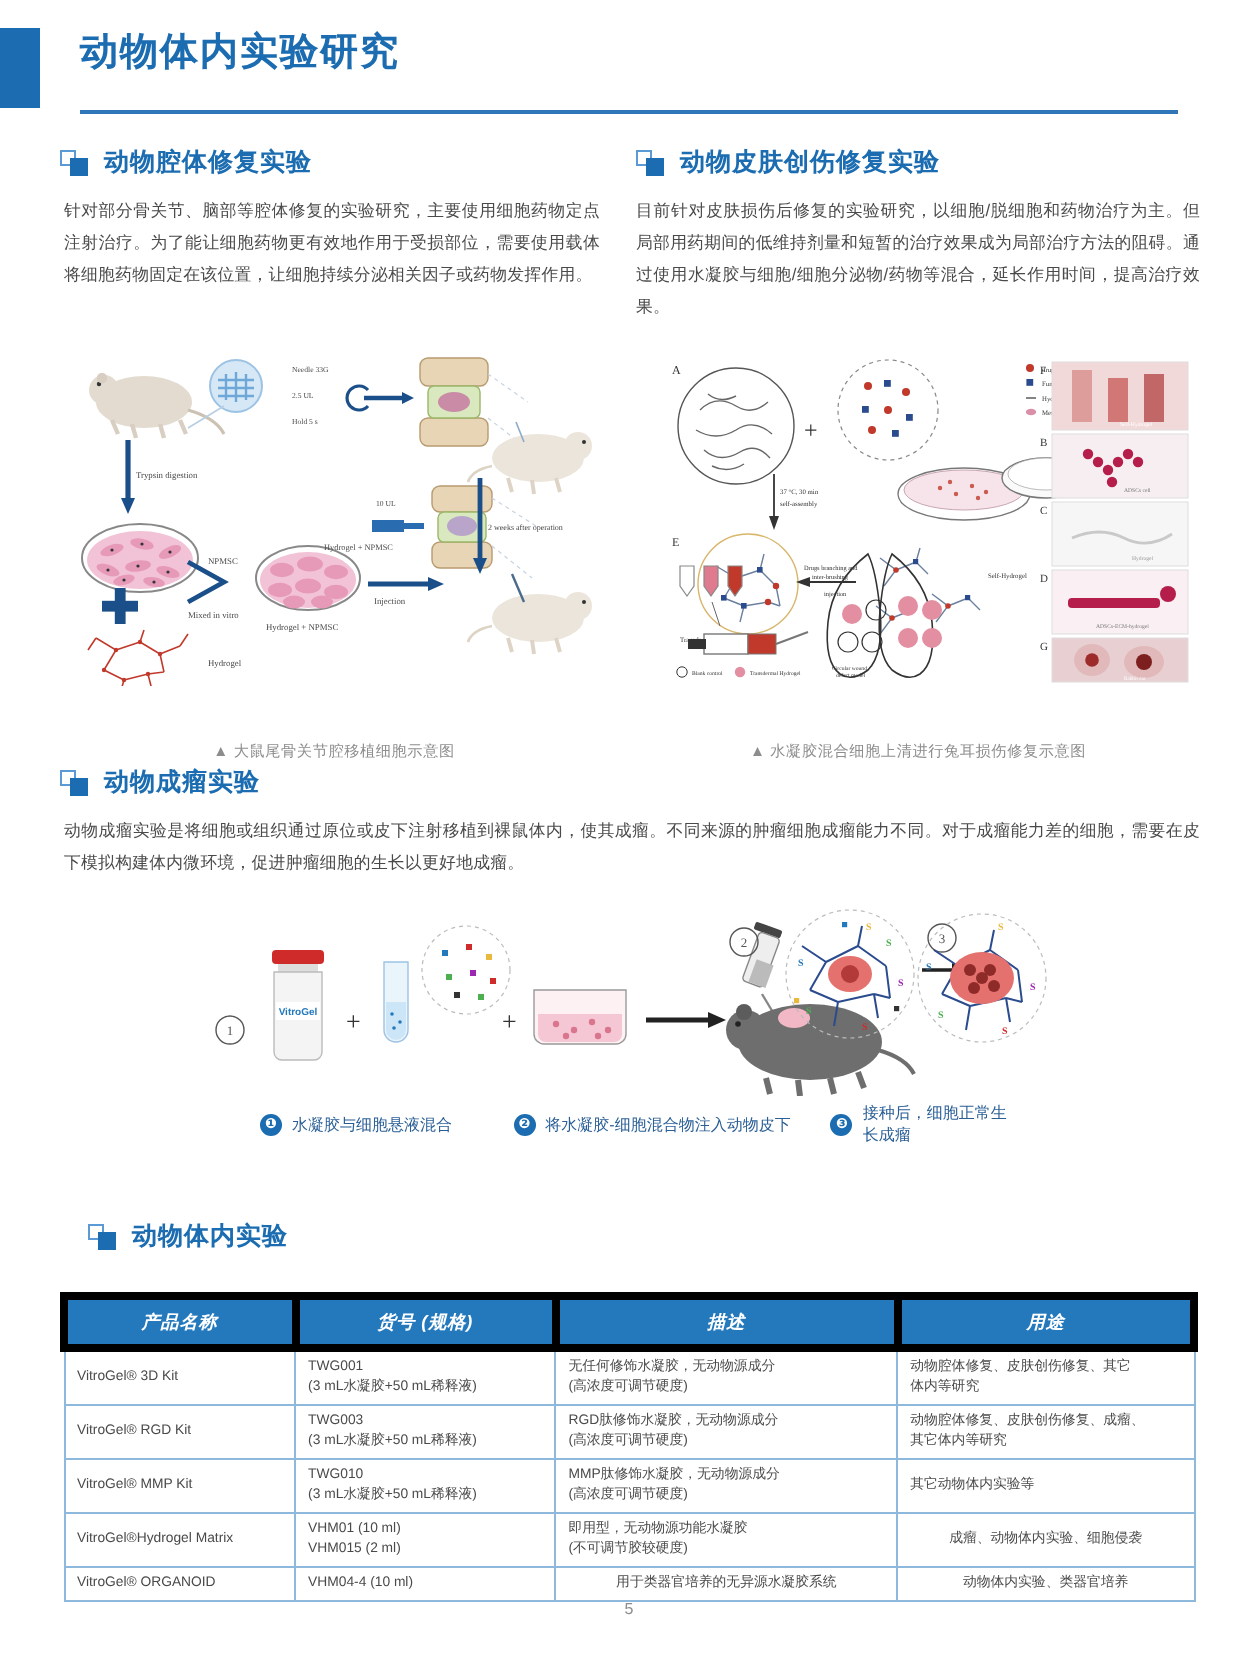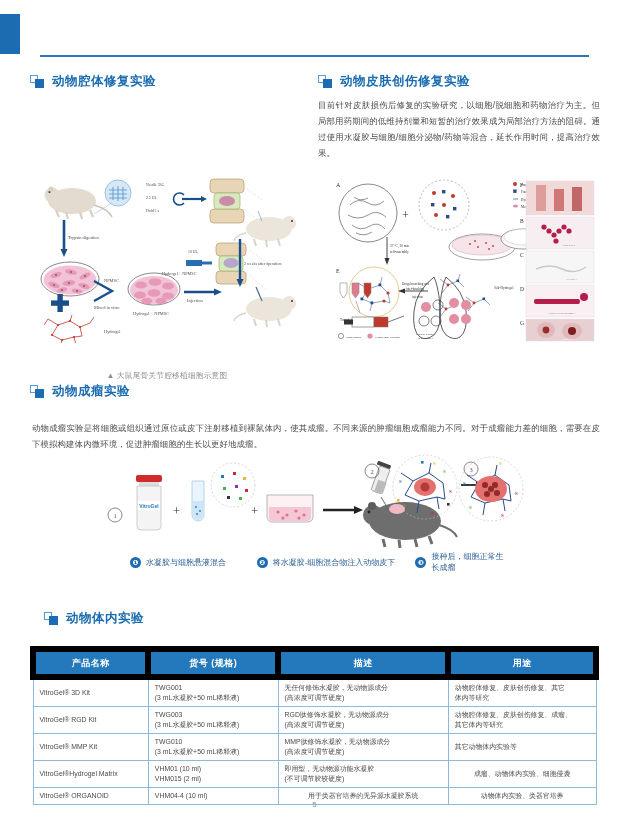--- a/index.html
+++ b/index.html
@@ -52,21 +52,21 @@
   .legend .bullet{
     width:11px;height:11px;border-radius:50%;background:#1b6cb0;color:#fff;
     font-size:7px;line-height:11px;text-align:center;flex:none;font-weight:bold;
   }
   .legend .ltext{color:#2a5f96;font-size:8px;}
 
   
   .tbl{position:absolute;left:30px;top:646px;width:569px;border-collapse:collapse;}
   .tbl th{
     background:#2479bd;color:#fff;font-size:9px;font-weight:bold;
-    height:20px;text-align:center;letter-spacing:.5px;border:6px solid #000000;
+    height:20px;text-align:center;letter-spacing:.5px;border:4px solid #000000;font-style:italic;
   }
   .tbl td{
     border:1px solid #8fb8dd;
     font-size:6.9px;color:#4a4a4a;
     padding:3px 6px;line-height:10px;vertical-align:middle;
   }
   .tbl td.c-name{width:108px;}
   .tbl td.c-cat{width:128px;}
   .tbl td.c-desc{width:175px;}
   .tbl td.c-use{width:150px;}
@@ -77,39 +77,41 @@
     font-size:8px;color:#8d8d8d;
   }
 </style>
 </head>
 <body>
 
 <div class="page">
 
   <div class="header">
     <div class="header-bar"></div>
+    <div class="page-title">动物体内实验研究</div>
     <div class="title-rule"></div>
   </div>
 
   <div class="sec-head" style="left:30px;top:73px;">
     <span class="sec-icon">
       <span class="sq-back"></span>
         <span class="sq-front"></span>
     </span>
     <span class="sec-title">动物腔体修复实验</span>
   </div>
 
   <div class="sec-head" style="left:318px;top:73px;">
     <span class="sec-icon">
       <span class="sq-back"></span>
         <span class="sq-front"></span>
     </span>
     <span class="sec-title">动物皮肤创伤修复实验</span>
   </div>
 
+  <div class="para" style="left:32px;top:97px;width:268px;">针对部分骨关节、脑部等腔体修复的实验研究，主要使用细胞药物定点注射治疗。为了能让细胞药物更有效地作用于受损部位，需要使用载体将细胞药物固定在该位置，让细胞持续分泌相关因子或药物发挥作用。</div>
 
   <div class="para" style="left:318px;top:97px;width:282px;">目前针对皮肤损伤后修复的实验研究，以细胞/脱细胞和药物治疗为主。但局部用药期间的低维持剂量和短暂的治疗效果成为局部治疗方法的阻碍。通过使用水凝胶与细胞/细胞分泌物/药物等混合，延长作用时间，提高治疗效果。</div>
 
   <div class="fig" style="left:32px;top:175px;width:270px;height:168px;">
     <svg width="270" height="168" viewBox="0 0 270 168">
       <rect width="270" height="168" fill="#ffffff"></rect>
 
       <g transform="translate(12,8)">
         <ellipse cx="28" cy="18" rx="24" ry="13" fill="#e3dbd0"></ellipse>
         <circle cx="8" cy="12" r="7.5" fill="#e3dbd0"></circle>
@@ -429,30 +431,31 @@
         <text x="190" y="150" font-size="5.5" fill="#333" font-family="Liberation Serif, serif">G</text>
         <ellipse cx="216" cy="155" rx="9" ry="8" fill="#e2b9bb"></ellipse>
         <circle cx="216" cy="155" r="3.4" fill="#9e2b2b"></circle>
         <ellipse cx="242" cy="156" rx="10" ry="8" fill="#e2b9bb"></ellipse>
         <circle cx="242" cy="156" r="4" fill="#7d1f1f"></circle>
         <text x="232" y="165" font-size="2.6" fill="#fff" font-family="Liberation Serif, serif">Rabbit ear</text>
       </g>
     </svg>
   </div>
 
+  <div class="caption" style="left:318px;top:352px;width:282px;">▲ 水凝胶混合细胞上清进行兔耳损伤修复示意图</div>
 
   <div class="sec-head" style="left:30px;top:383px;font-family:Liberation Serif, serif;">
     <span class="sec-icon">
       <span class="sq-back"></span>
         <span class="sq-front"></span>
     </span>
     <span class="sec-title">动物成瘤实验</span>
   </div>
 
-  <div class="para" style="left:32px;top:407px;width:568px;margin-top:13px;">动物成瘤实验是将细胞或组织通过原位或皮下注射移植到裸鼠体内，使其成瘤。不同来源的肿瘤细胞成瘤能力不同。对于成瘤能力差的细胞，需要在皮下模拟构建体内微环境，促进肿瘤细胞的生长以更好地成瘤。</div>
+  <div class="para" style="left:32px;top:407px;width:568px;">动物成瘤实验是将细胞或组织通过原位或皮下注射移植到裸鼠体内，使其成瘤。不同来源的肿瘤细胞成瘤能力不同。对于成瘤能力差的细胞，需要在皮下模拟构建体内微环境，促进肿瘤细胞的生长以更好地成瘤。</div>
 
   <div class="fig" style="left:105px;top:453px;width:420px;height:95px;">
     <svg width="420" height="95" viewBox="0 0 420 95">
       <rect width="420" height="95" fill="#ffffff"></rect>
 
       <circle cx="10" cy="62" r="7" fill="none" stroke="#555" stroke-width=".7"></circle>
       <text x="10" y="64.5" font-size="6.5" fill="#555" text-anchor="middle" font-family="Liberation Serif, serif">1</text>
 
       <g transform="translate(28,22)">
         <rect x="3" y="0" width="26" height="7" rx="2" fill="#cf2b2b"></rect>

